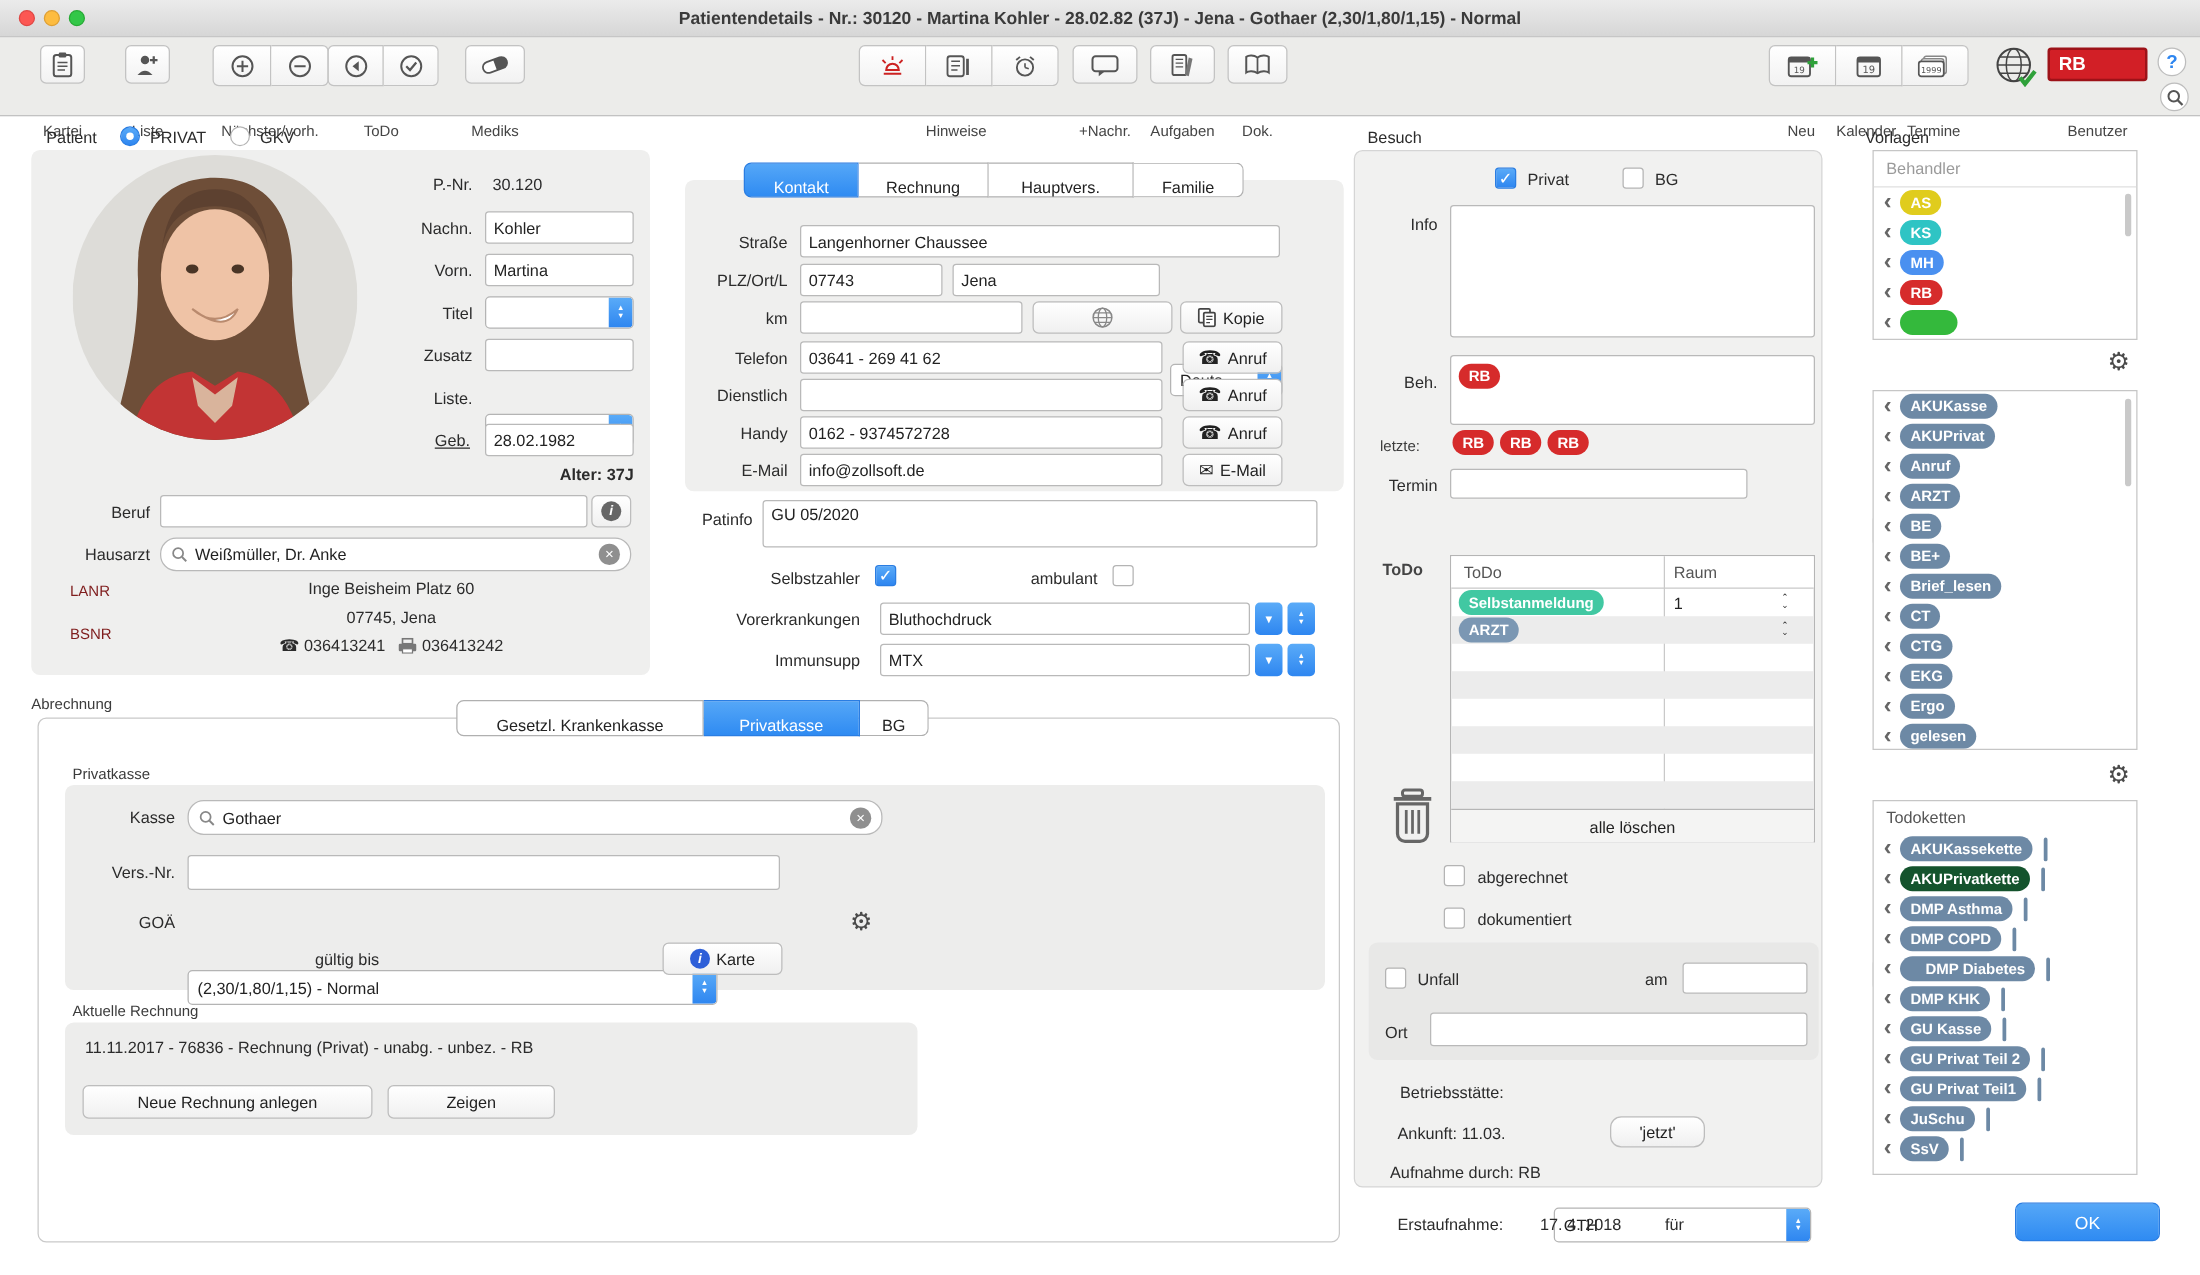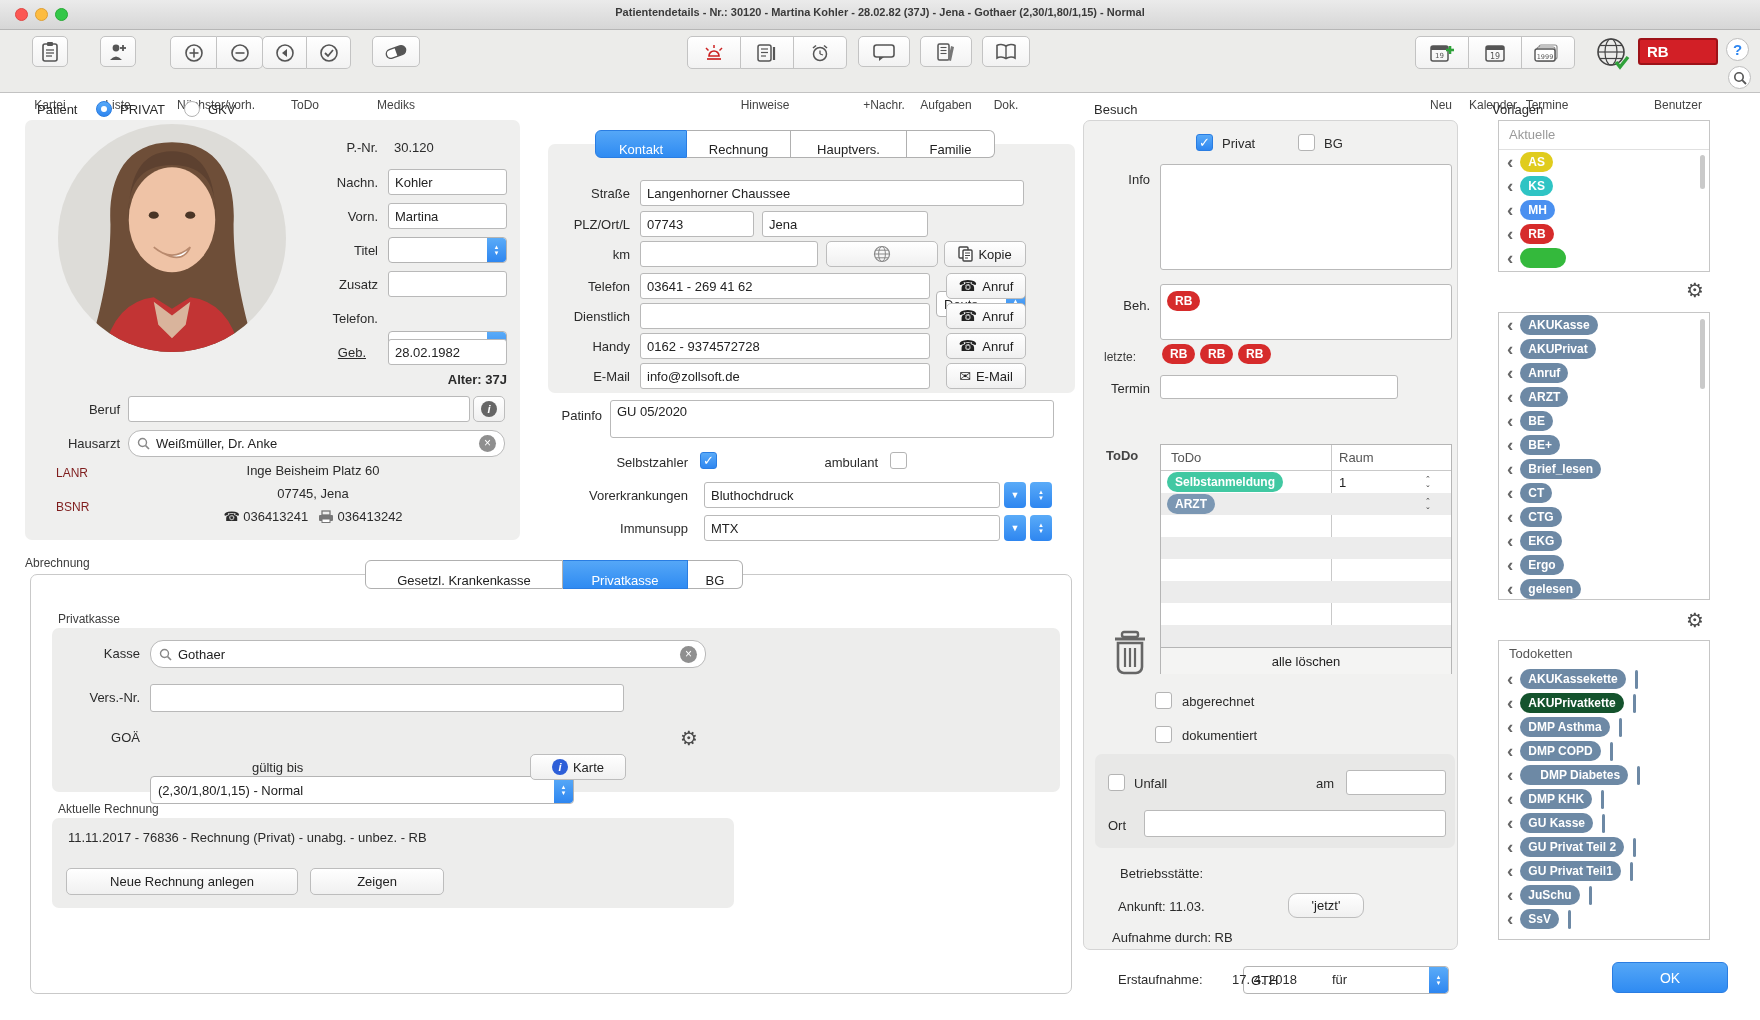--- a/index.html
+++ b/index.html
@@ -1,20 +1,20 @@
 <!DOCTYPE html>
 <html><head>
 <meta charset="utf-8">
 <style>
   html,body{margin:0;padding:0;background:#ffffff;}
   body{width:1760px;height:1020px;position:relative;font-family:"Liberation Sans","DejaVu Sans",sans-serif;color:#222;-webkit-font-smoothing:antialiased;}
   .abs{position:absolute;box-sizing:border-box;}
   
   .titlebar{left:0;top:0;width:1760px;height:30px;background:linear-gradient(#ebebeb,#d6d6d6);border-bottom:1px solid #b6b6b6;}
-  .title{left:0;top:6px;width:1760px;text-align:center;font-size:11px;font-weight:bold;color:#3a3a3a;}
+  .title{left:0;top:6px;width:1760px;text-align:center;font-size:14px;font-weight:bold;color:#3a3a3a;}
   .tl{width:13px;height:13px;border-radius:50%;top:8px;}
   .toolbar{left:0;top:30px;width:1760px;height:63px;background:#ececea;border-bottom:1px solid #c2c2c2;}
   .tbtn{height:31px;background:linear-gradient(#ffffff,#f2f2f2);border:1px solid #c3c3c3;border-radius:5px;display:flex;align-items:center;justify-content:center;}
   .tseg{display:flex;}
   .tseg .tbtn{border-radius:0;border-left-width:0;}
   .tseg .tbtn:first-child{border-radius:5px 0 0 5px;border-left-width:1px;}
   .tseg .tbtn:last-child{border-radius:0 5px 5px 0;}
   .tlabel{font-size:12px;color:#444;text-align:center;}
   .icon{display:inline-block;line-height:0;}
   
@@ -318,30 +318,30 @@
 <div class="abs combo" style="left:388px;top:237px;width:119px;height:26px;">
     <span class="stepper">
       <span>▲</span>
       <span>▼</span>
     </span>
   </div>
 
 <div class="abs lbl lbl-r" style="left:288px;top:277px;width:90px;">Zusatz</div>
 <div class="abs field" style="left:388px;top:271px;width:119px;height:26px;"></div>
 
-<div class="abs lbl lbl-r" style="left:288px;top:311px;width:90px;">Telefon.</div>
+<div class="abs lbl lbl-r" style="left:288px;top:311px;width:90px;">Liste.</div>
 <div class="abs combo" style="left:388px;top:305px;width:119px;height:26px;">
     <span>weiblich</span>
     <span class="stepper">
       <span>▲</span>
       <span>▼</span>
     </span>
   </div>
 
-<div class="abs lbl lbl-r" style="left:276px;top:345px;width:90px;text-decoration:underline;">Geb.</div>
+<div class="abs lbl lbl-r" style="left:286px;top:345px;width:90px;text-decoration:underline;">Geb.</div>
 <div class="abs field" style="left:388px;top:339px;width:119px;height:26px;">
     <span>28.02.1982</span>
   </div>
 
 <div class="abs lbl lbl-r" style="left:388px;top:372px;width:119px;font-weight:bold;">Alter: 37J</div>
 
 <div class="abs lbl lbl-r" style="left:38px;top:402px;width:82px;">Beruf</div>
 <div class="abs field" style="left:128px;top:396px;width:342px;height:26px;"></div>
 <div class="abs btn" style="left:473px;top:396px;width:32px;height:26px;">
   <span style="width:16px;height:16px;border-radius:50%;background:#666;color:#fff;font-size:11px;line-height:16px;text-align:center;font-style:italic;font-weight:bold;">i</span>
@@ -660,21 +660,21 @@
 <div class="abs lbl" style="left:1232px;top:972px;">17. 4. 2018</div>
 <div class="abs lbl" style="left:1332px;top:972px;">für</div>
 
 <div class="abs" style="left:1612px;top:962px;width:116px;height:31px;background:linear-gradient(#55a7f7,#2f8bf2);border:1px solid #2a7de2;border-radius:6px;display:flex;align-items:center;justify-content:center;color:#fff;font-size:14px;">
     <span>OK</span>
   </div>
 
 <div class="abs lbl" style="left:1492px;top:102px;">Vorlagen</div>
 
 <div class="abs" style="left:1498px;top:120px;width:212px;height:152px;background:#fff;border:1px solid #c6c6c6;overflow:hidden;">
-  <div style="height:28px;line-height:28px;padding-left:10px;color:#9a9a9a;font-size:13px;border-bottom:1px solid #e0e0e0;">Aktuelle</div>
+  <div style="height:28px;line-height:28px;padding-left:10px;color:#9a9a9a;font-size:13px;border-bottom:1px solid #e0e0e0;">Behandler</div>
   <div class="abs" style="right:4px;top:34px;width:5px;height:34px;border-radius:3px;background:#c9c9c9;"></div>
   <div class="listrow">
       <span class="chev">‹</span>
       <span class="badge" style="background: rgb(224, 204, 29);">AS</span>
     </div>
   <div class="listrow">
       <span class="chev">‹</span>
       <span class="badge" style="background: rgb(47, 196, 196);">KS</span>
     </div>
   <div class="listrow">

